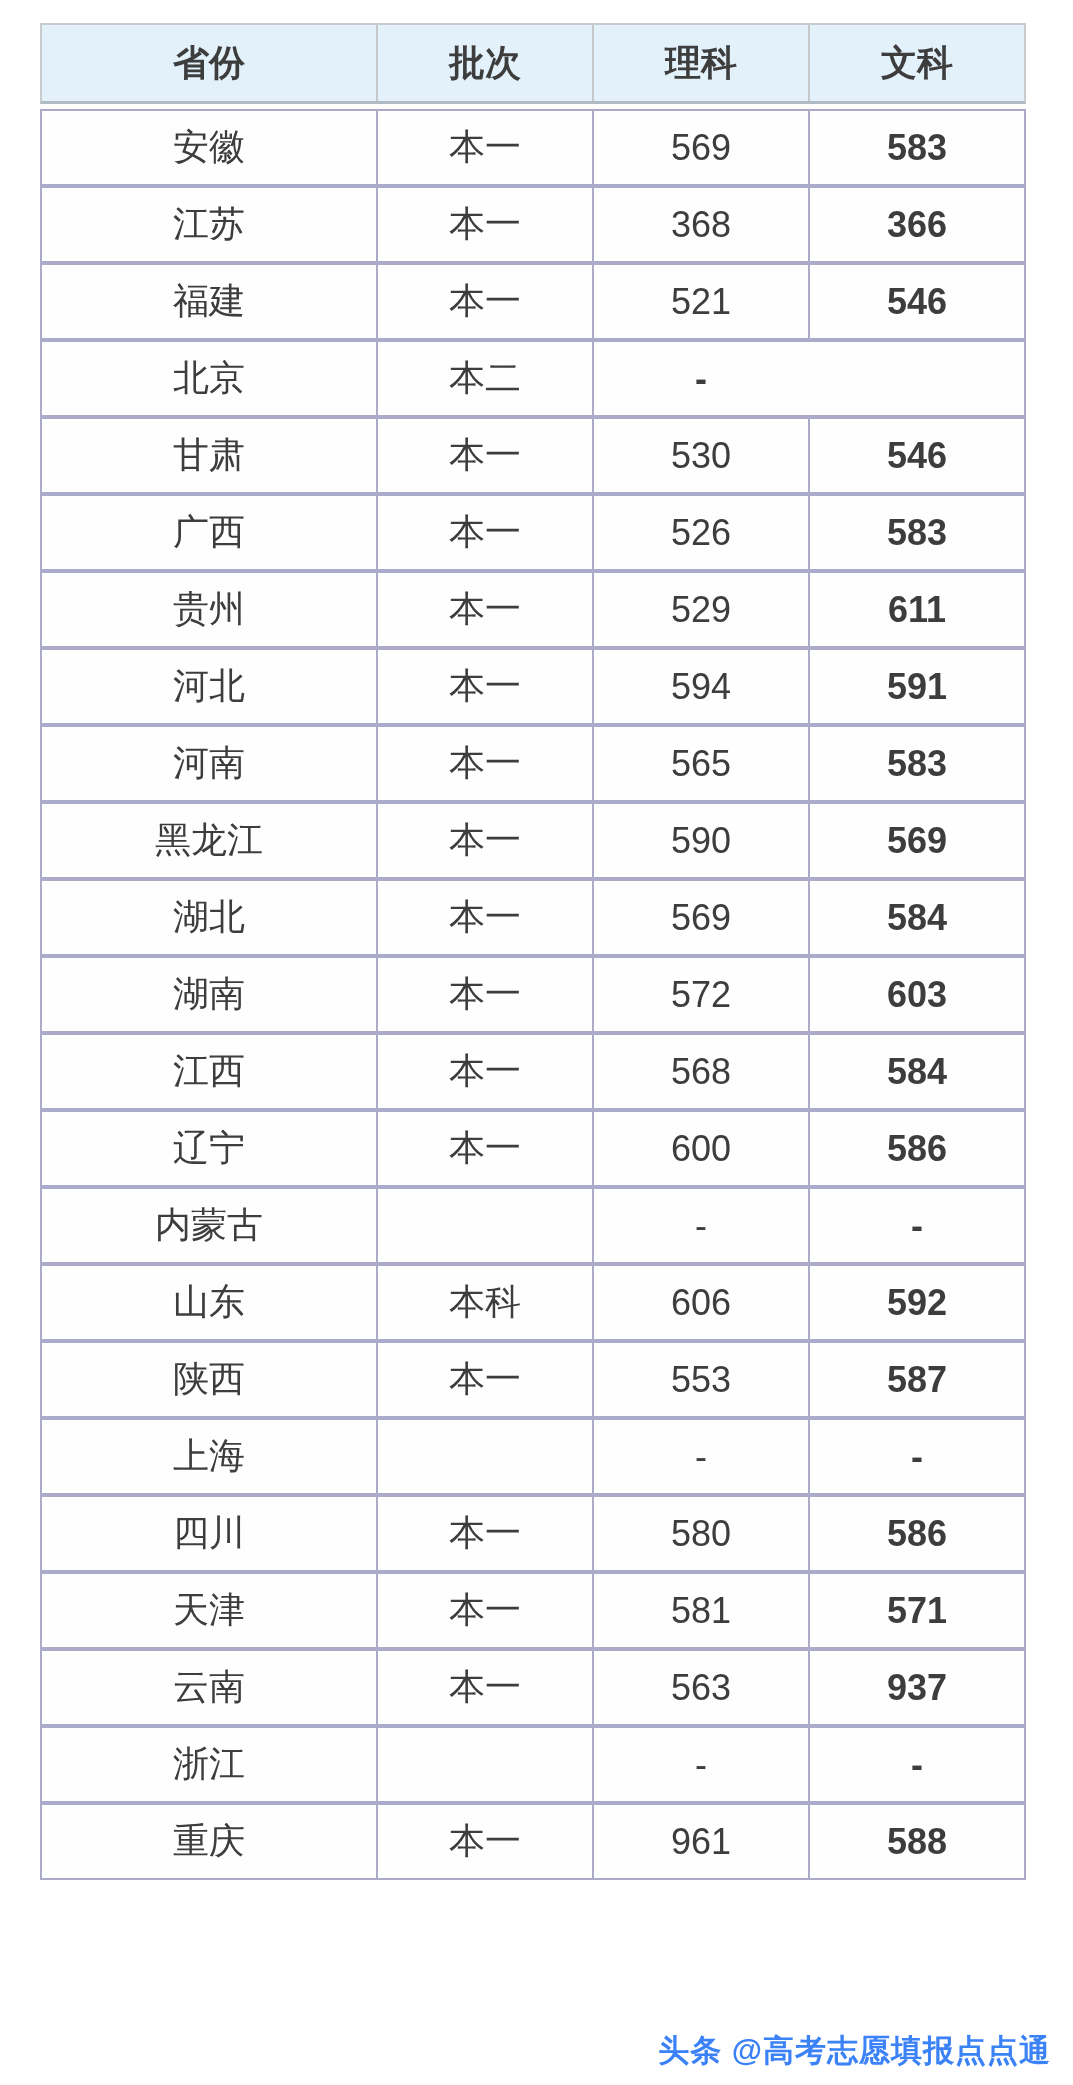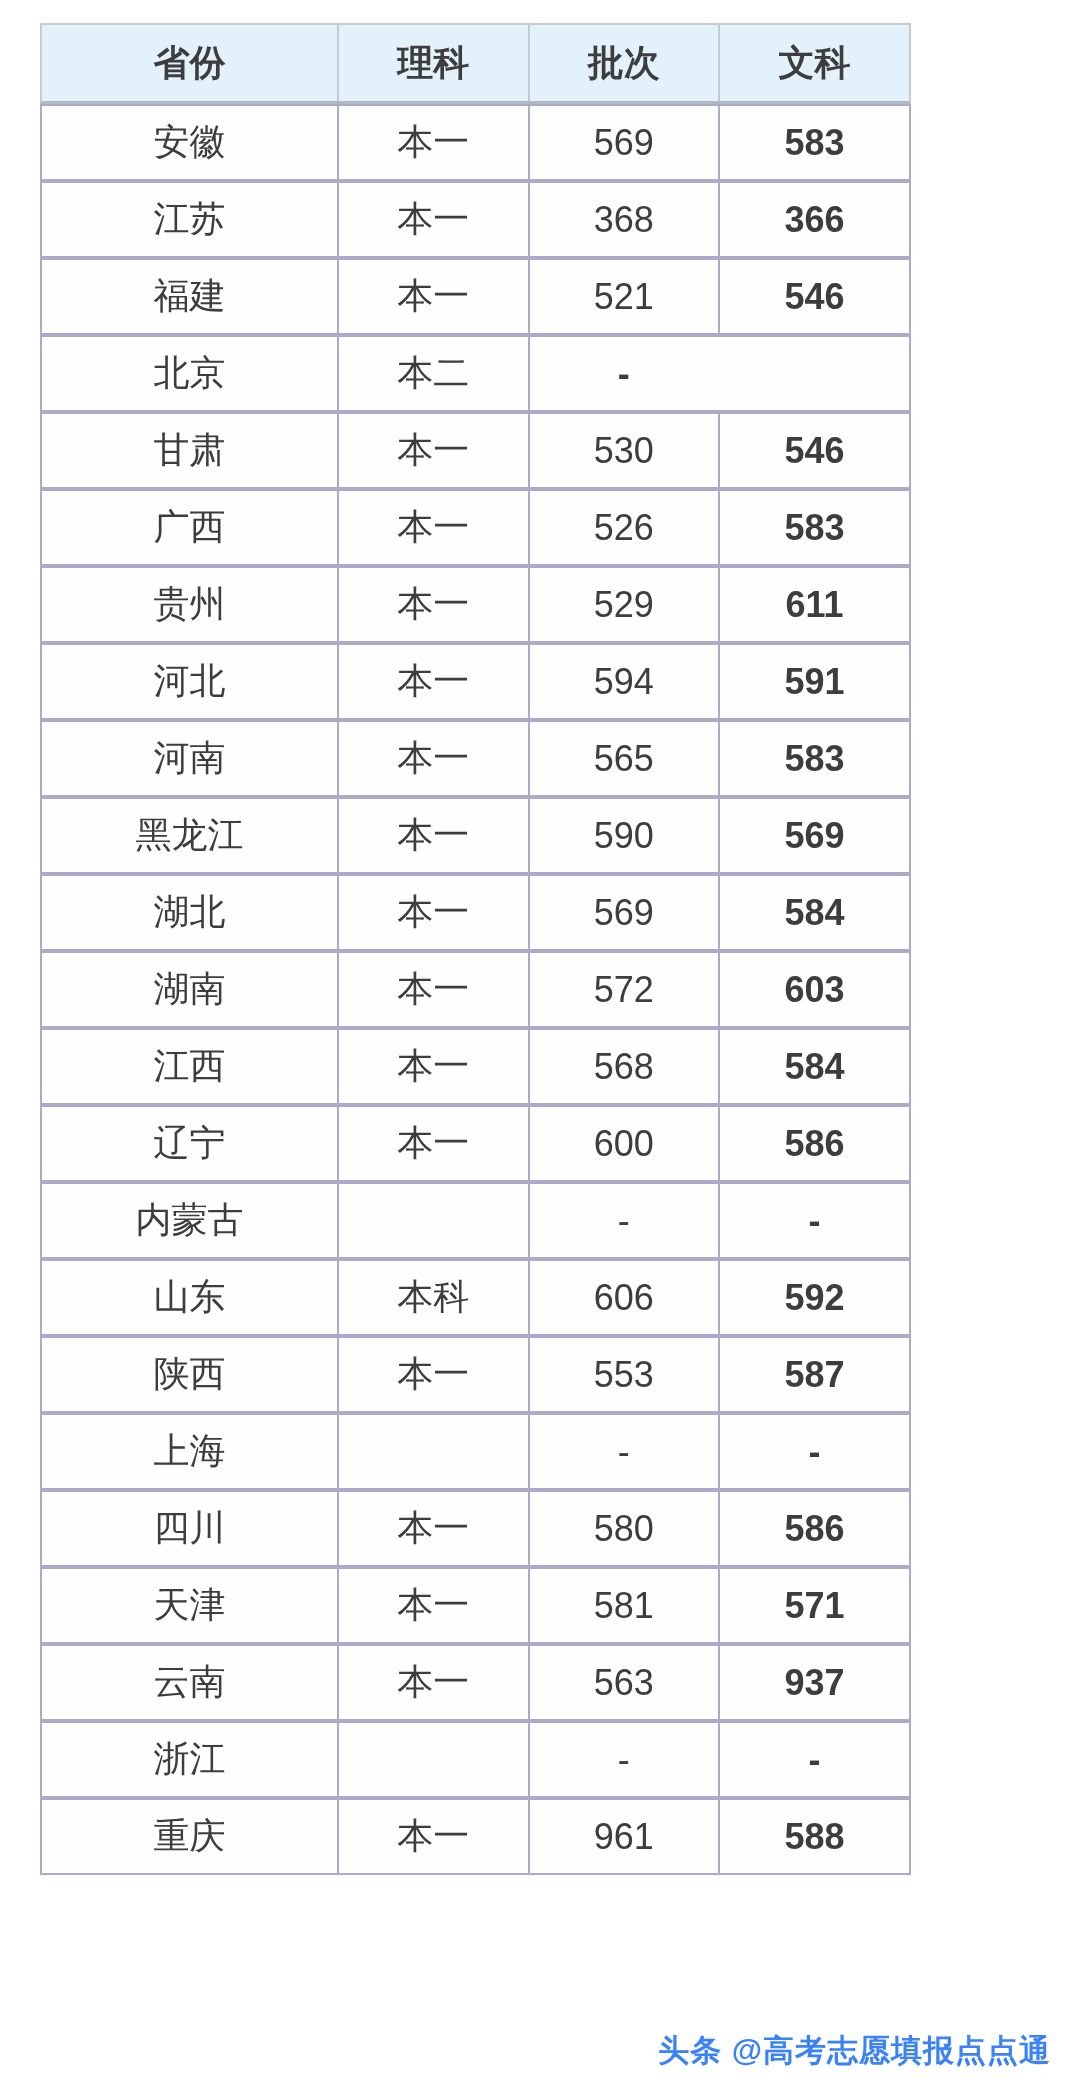--- a/index.html
+++ b/index.html
@@ -7,41 +7,41 @@
     width:1073px; height:2085px;
     background:#ffffff;
     font-family:"Liberation Sans", sans-serif;
     color:#3d3d3d;
     position:relative;
     overflow:hidden;
   }
   .score-table {
     position:absolute;
     left:40px; top:23px;
-    width:871px;
+    width:986px;
   }
   .header-row {
     display:flex;
     height:76px;
     background:#e3f1fb;
     border:2px solid #c9ccce;
     border-bottom:3px solid #afbac2;
   }
   .header-row .cell {
     font-weight:700;
     font-size:36px;
   }
   .row {
     display:flex;
     height:73px;
     border:2px solid #abaac9;
     margin-top:0;
     background:#fffefe;
   }
-  .row:first-child { }
+  .row:first-child { margin-top:5px; }
   .cell {
     display:flex;
     align-items:center;
     justify-content:center;
     font-size:36px;
     box-sizing:border-box;
     overflow:hidden;
   }
   .col0 { flex:0 0 34%; }
   .col1 { flex:0 0 22%; }
@@ -59,22 +59,22 @@
     letter-spacing:1px;
     white-space:nowrap;
   }
 </style>
 </head>
 <body>
 
 <div class="score-table">
   <div class="header-row">
     <div class="cell col0">省份</div>
+    <div class="cell col1">批次</div>
     <div class="cell col2">理科</div>
-    <div class="cell col1">批次</div>
     <div class="cell col3">文科</div>
   </div>
   <div>
       <div class="row">
         <div class="cell col0">安徽</div>
         <div class="cell col1">本一</div>
         <div class="cell col2">569</div>
         <div class="cell col3">583</div>
       </div>
       <div class="row">

